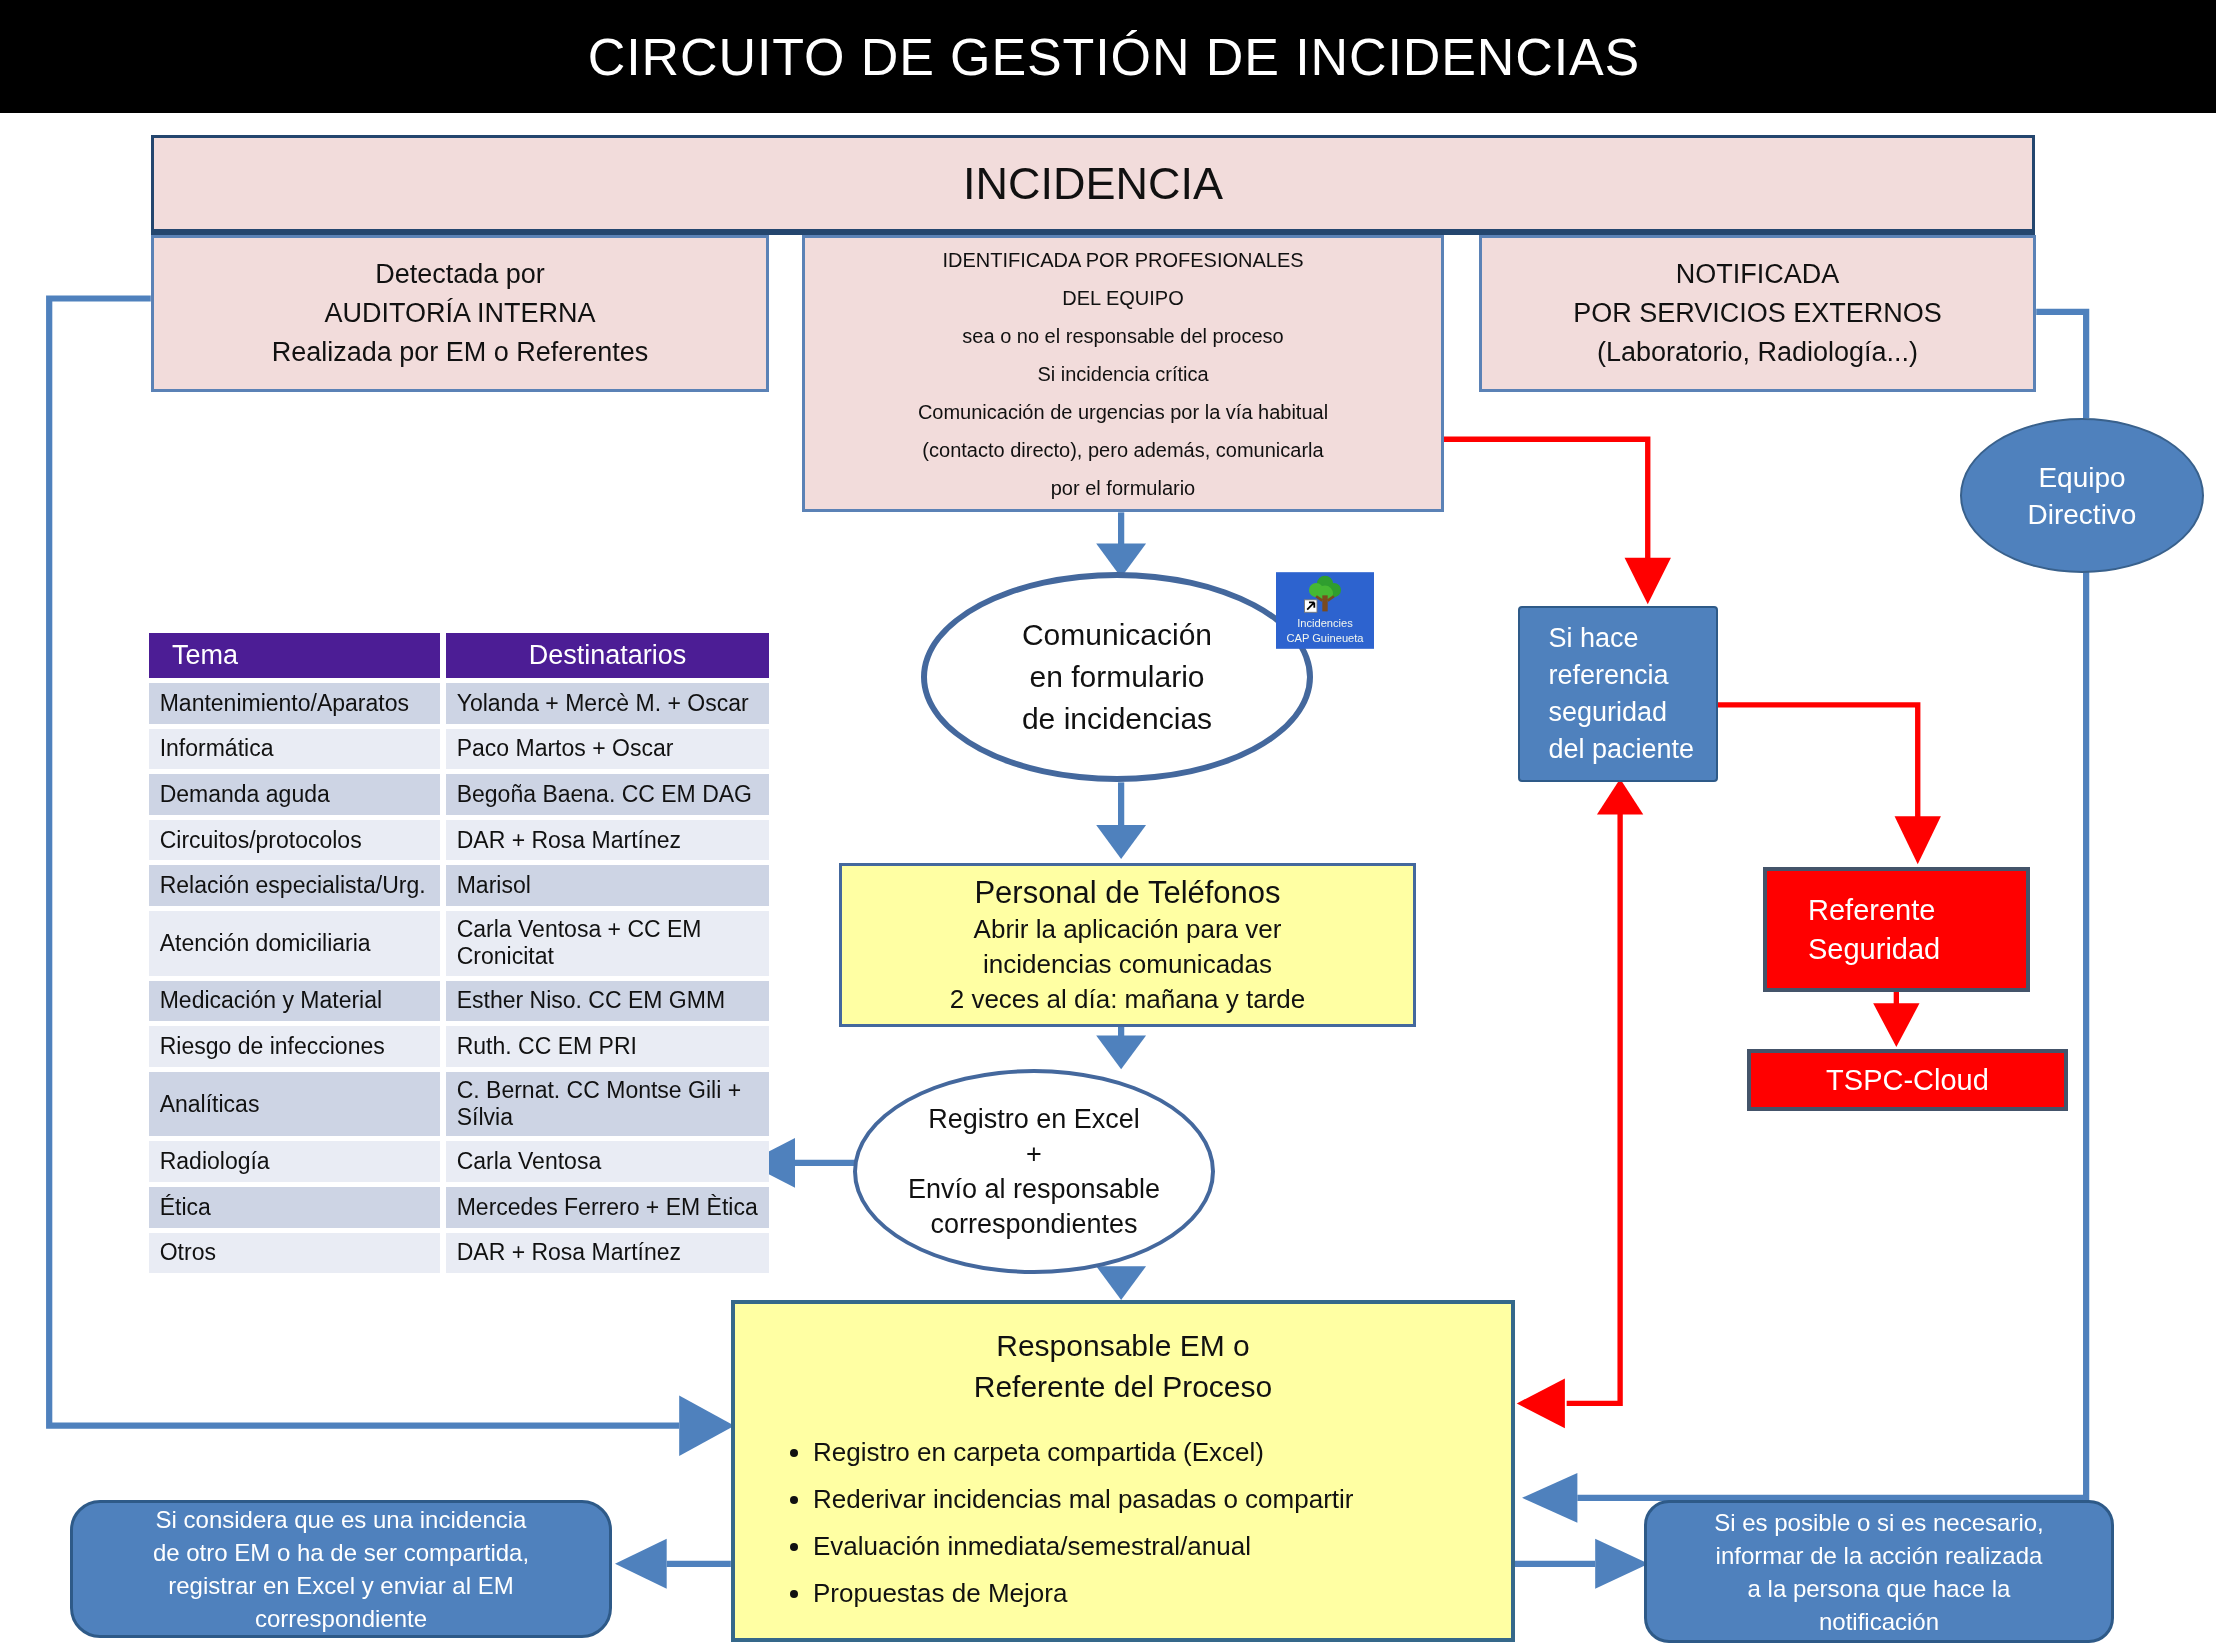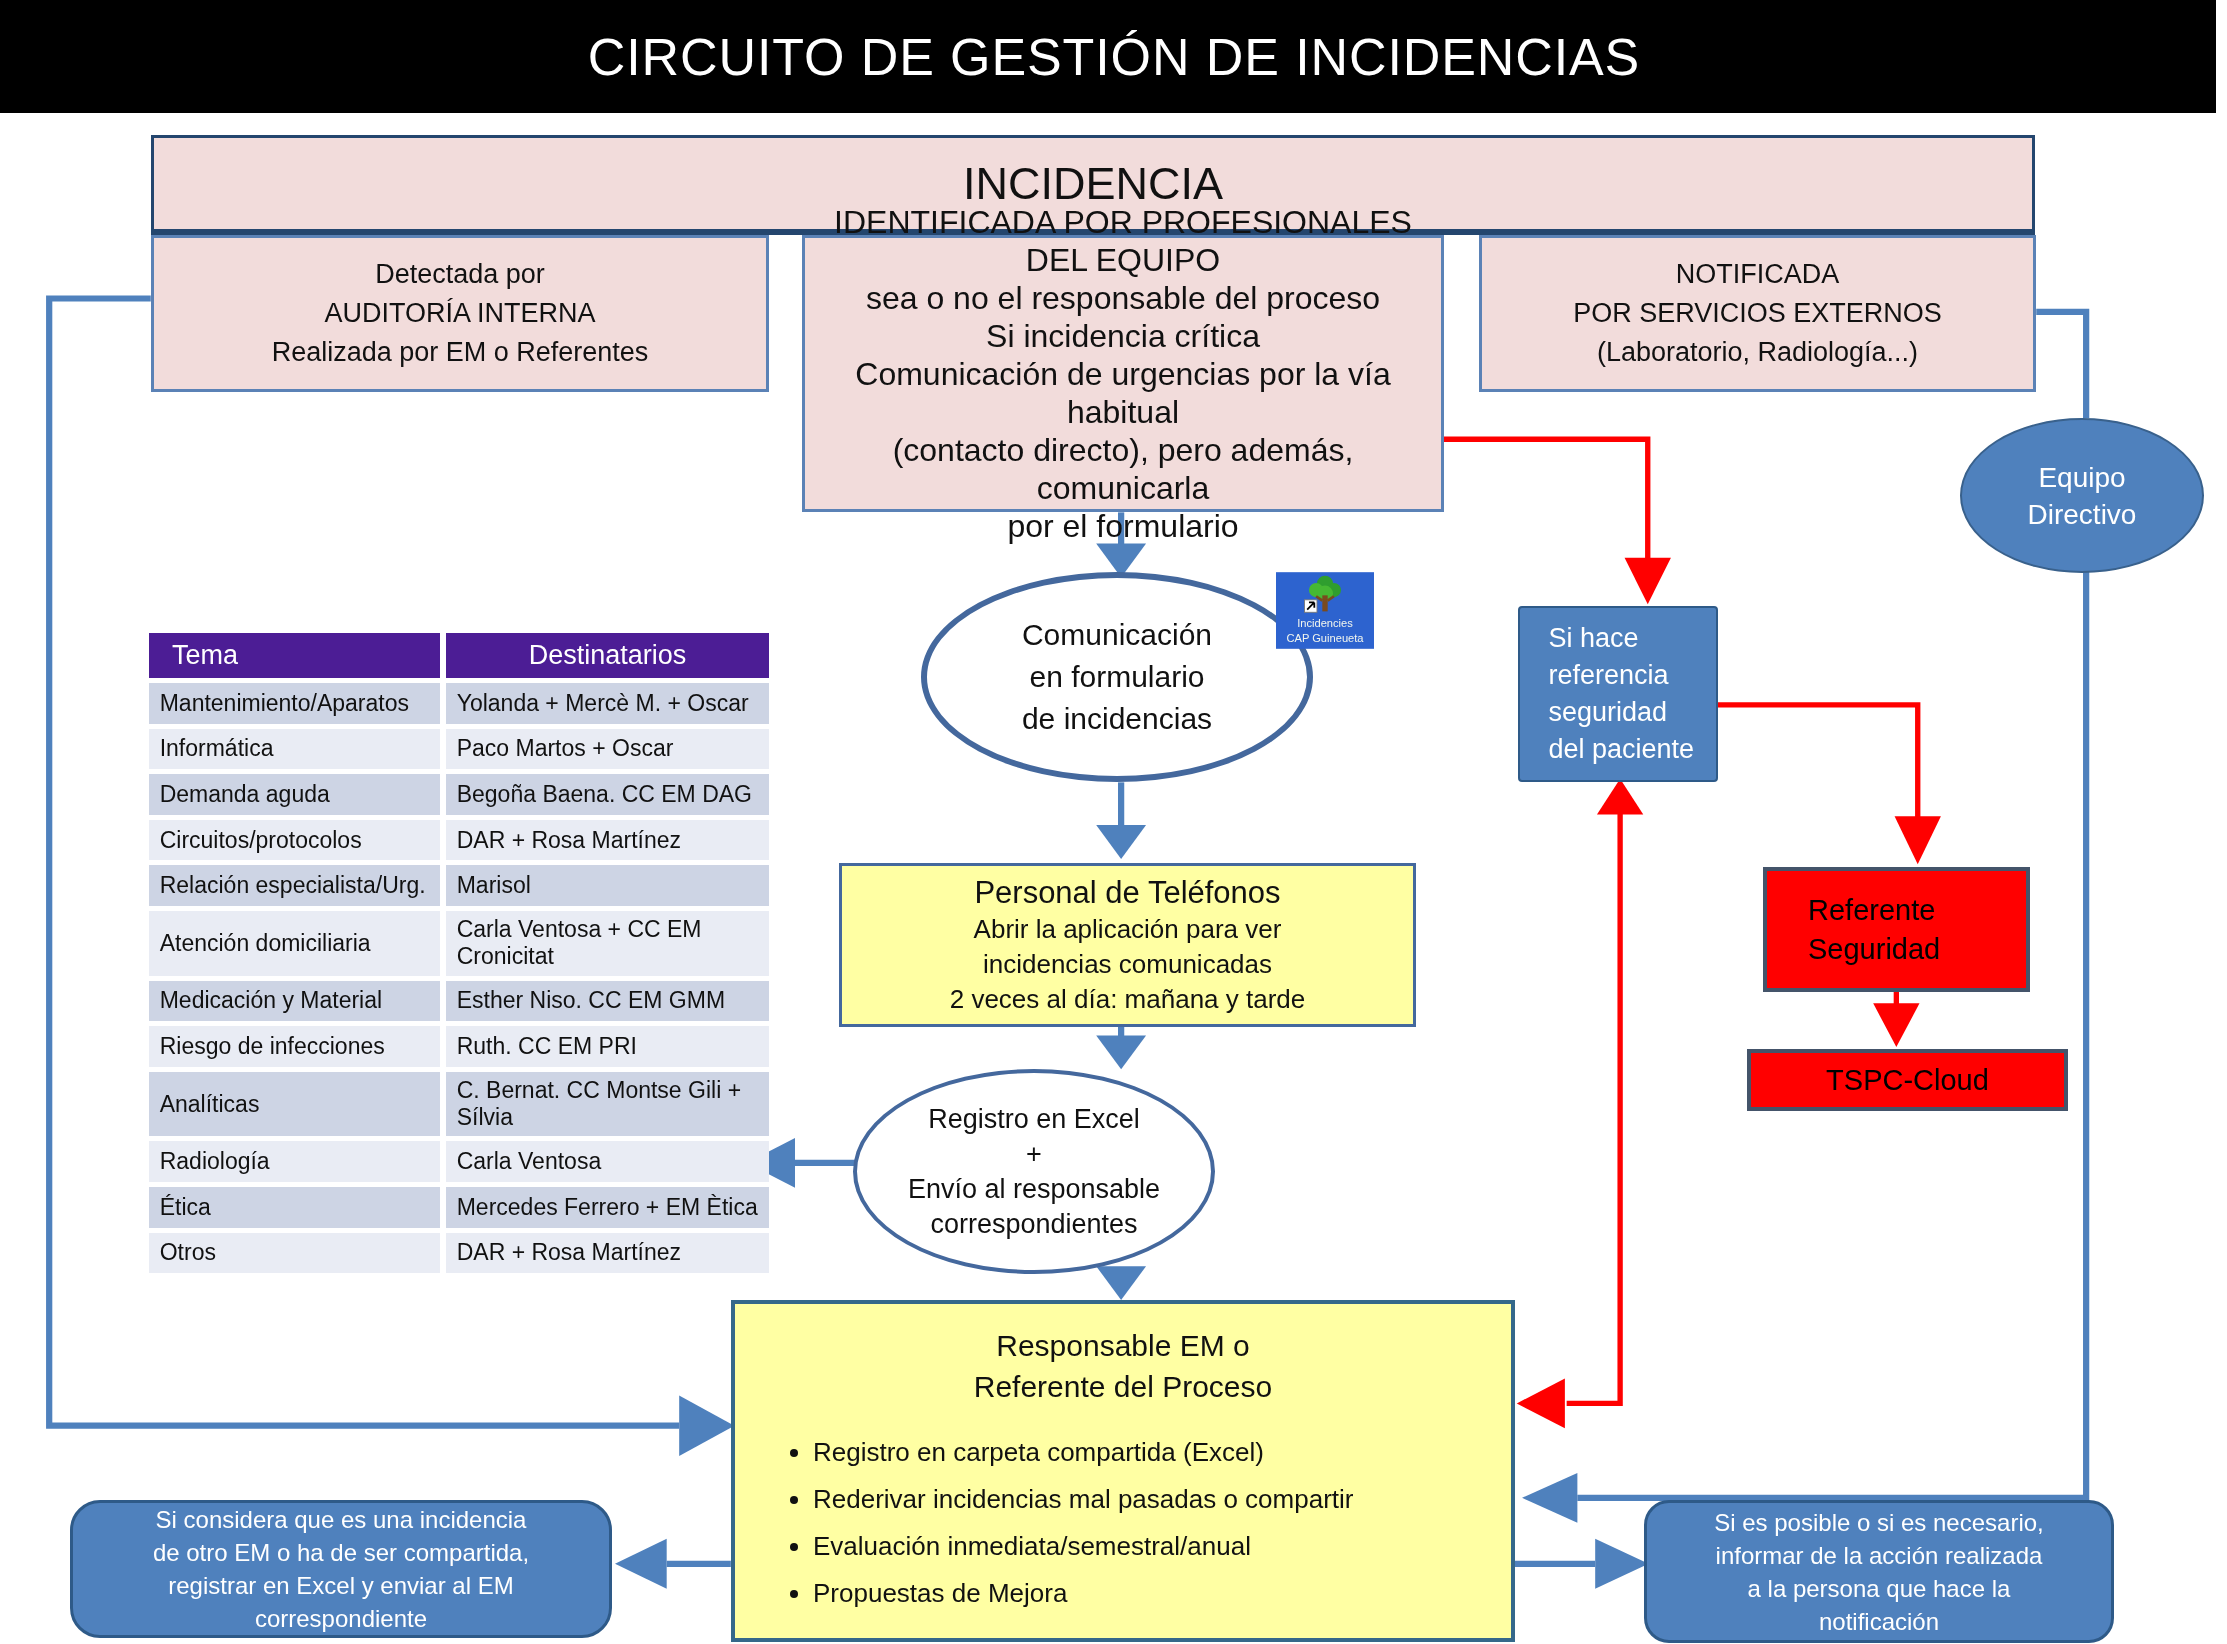--- a/index.html
+++ b/index.html
@@ -14,42 +14,42 @@
   
   .titlebar{left:0;top:0;width:2228px;height:113px;background:#000;}
   .titlebar .t{width:100%;height:100%;display:flex;align-items:center;justify-content:center;
     color:#fff;font-size:52px;letter-spacing:0.9px;}
 
   
   .pink{background:#f2dcdb;border:3.6px solid #5b82b6;}
   .incidencia{left:151px;top:135px;width:1884px;height:100px;border:3.6px solid #24466e;border-bottom-width:6.2px;
     background:#f2dcdb;font-size:45px;}
   .src-left{left:151px;top:235px;width:618px;height:157px;font-size:27px;line-height:39px;}
-  .src-mid{left:802px;top:235px;width:642px;height:277px;font-size:32px;line-height:38px;}
+  .src-mid{left:802px;top:235px;width:642px;height:277px;font-size:20px;line-height:38px;}
   .src-right{left:1479px;top:235px;width:557px;height:157px;font-size:27px;line-height:39px;}
 
   
   .equipo{left:1960px;top:418px;width:244px;height:155px;border-radius:50%;
     background:#4f81bd;border:2.7px solid #39618c;color:#fff;font-size:28px;line-height:37px;}
   .sihace{left:1518px;top:606px;width:200px;height:176px;border-radius:4px;
     background:#4f81bd;border:2.7px solid #2e5a88;color:#fff;font-size:27px;line-height:37px;
     display:flex;align-items:center;padding-left:28.5px;}
   .note{background:#4f81bd;border:3.6px solid #2e5a88;border-radius:25px;color:#fff;
     font-size:24px;line-height:33px;}
   .note-left{left:70px;top:1500px;width:542px;height:138px;border-radius:30px;}
   .note-right{left:1644px;top:1500px;width:470px;height:143px;}
 
   
   .com-ellipse{left:921px;top:572px;width:392px;height:210px;border-radius:50%;
     background:#fff;border:6.2px solid #44689d;font-size:30px;line-height:42px;}
   .registro{left:853px;top:1069px;width:362px;height:205px;border-radius:50%;
     background:#fff;border:4.5px solid #44689d;font-size:27px;line-height:35px;}
 
   
-  .redbox{background:#ff0000;border:4.5px solid #44546a;color:#000000;}
+  .redbox{background:#ff0000;border:4.5px solid #44546a;color:#ffffff;}
   .refseg{left:1763px;top:867px;width:267px;height:125px;font-size:29px;line-height:39px;
     display:flex;align-items:center;padding-left:41px;}
   .tspc{left:1747px;top:1049px;width:321px;height:62px;font-size:29px;}
 
   
   .yellow{background:#ffffa3;}
   .personal{left:839px;top:863px;width:577px;height:164px;border:3.6px solid #44689d;
     display:flex;flex-direction:column;align-items:center;justify-content:center;text-align:center;}
   .personal .pt{font-size:31px;line-height:39px;}
   .personal .pb{font-size:26px;line-height:35px;}

